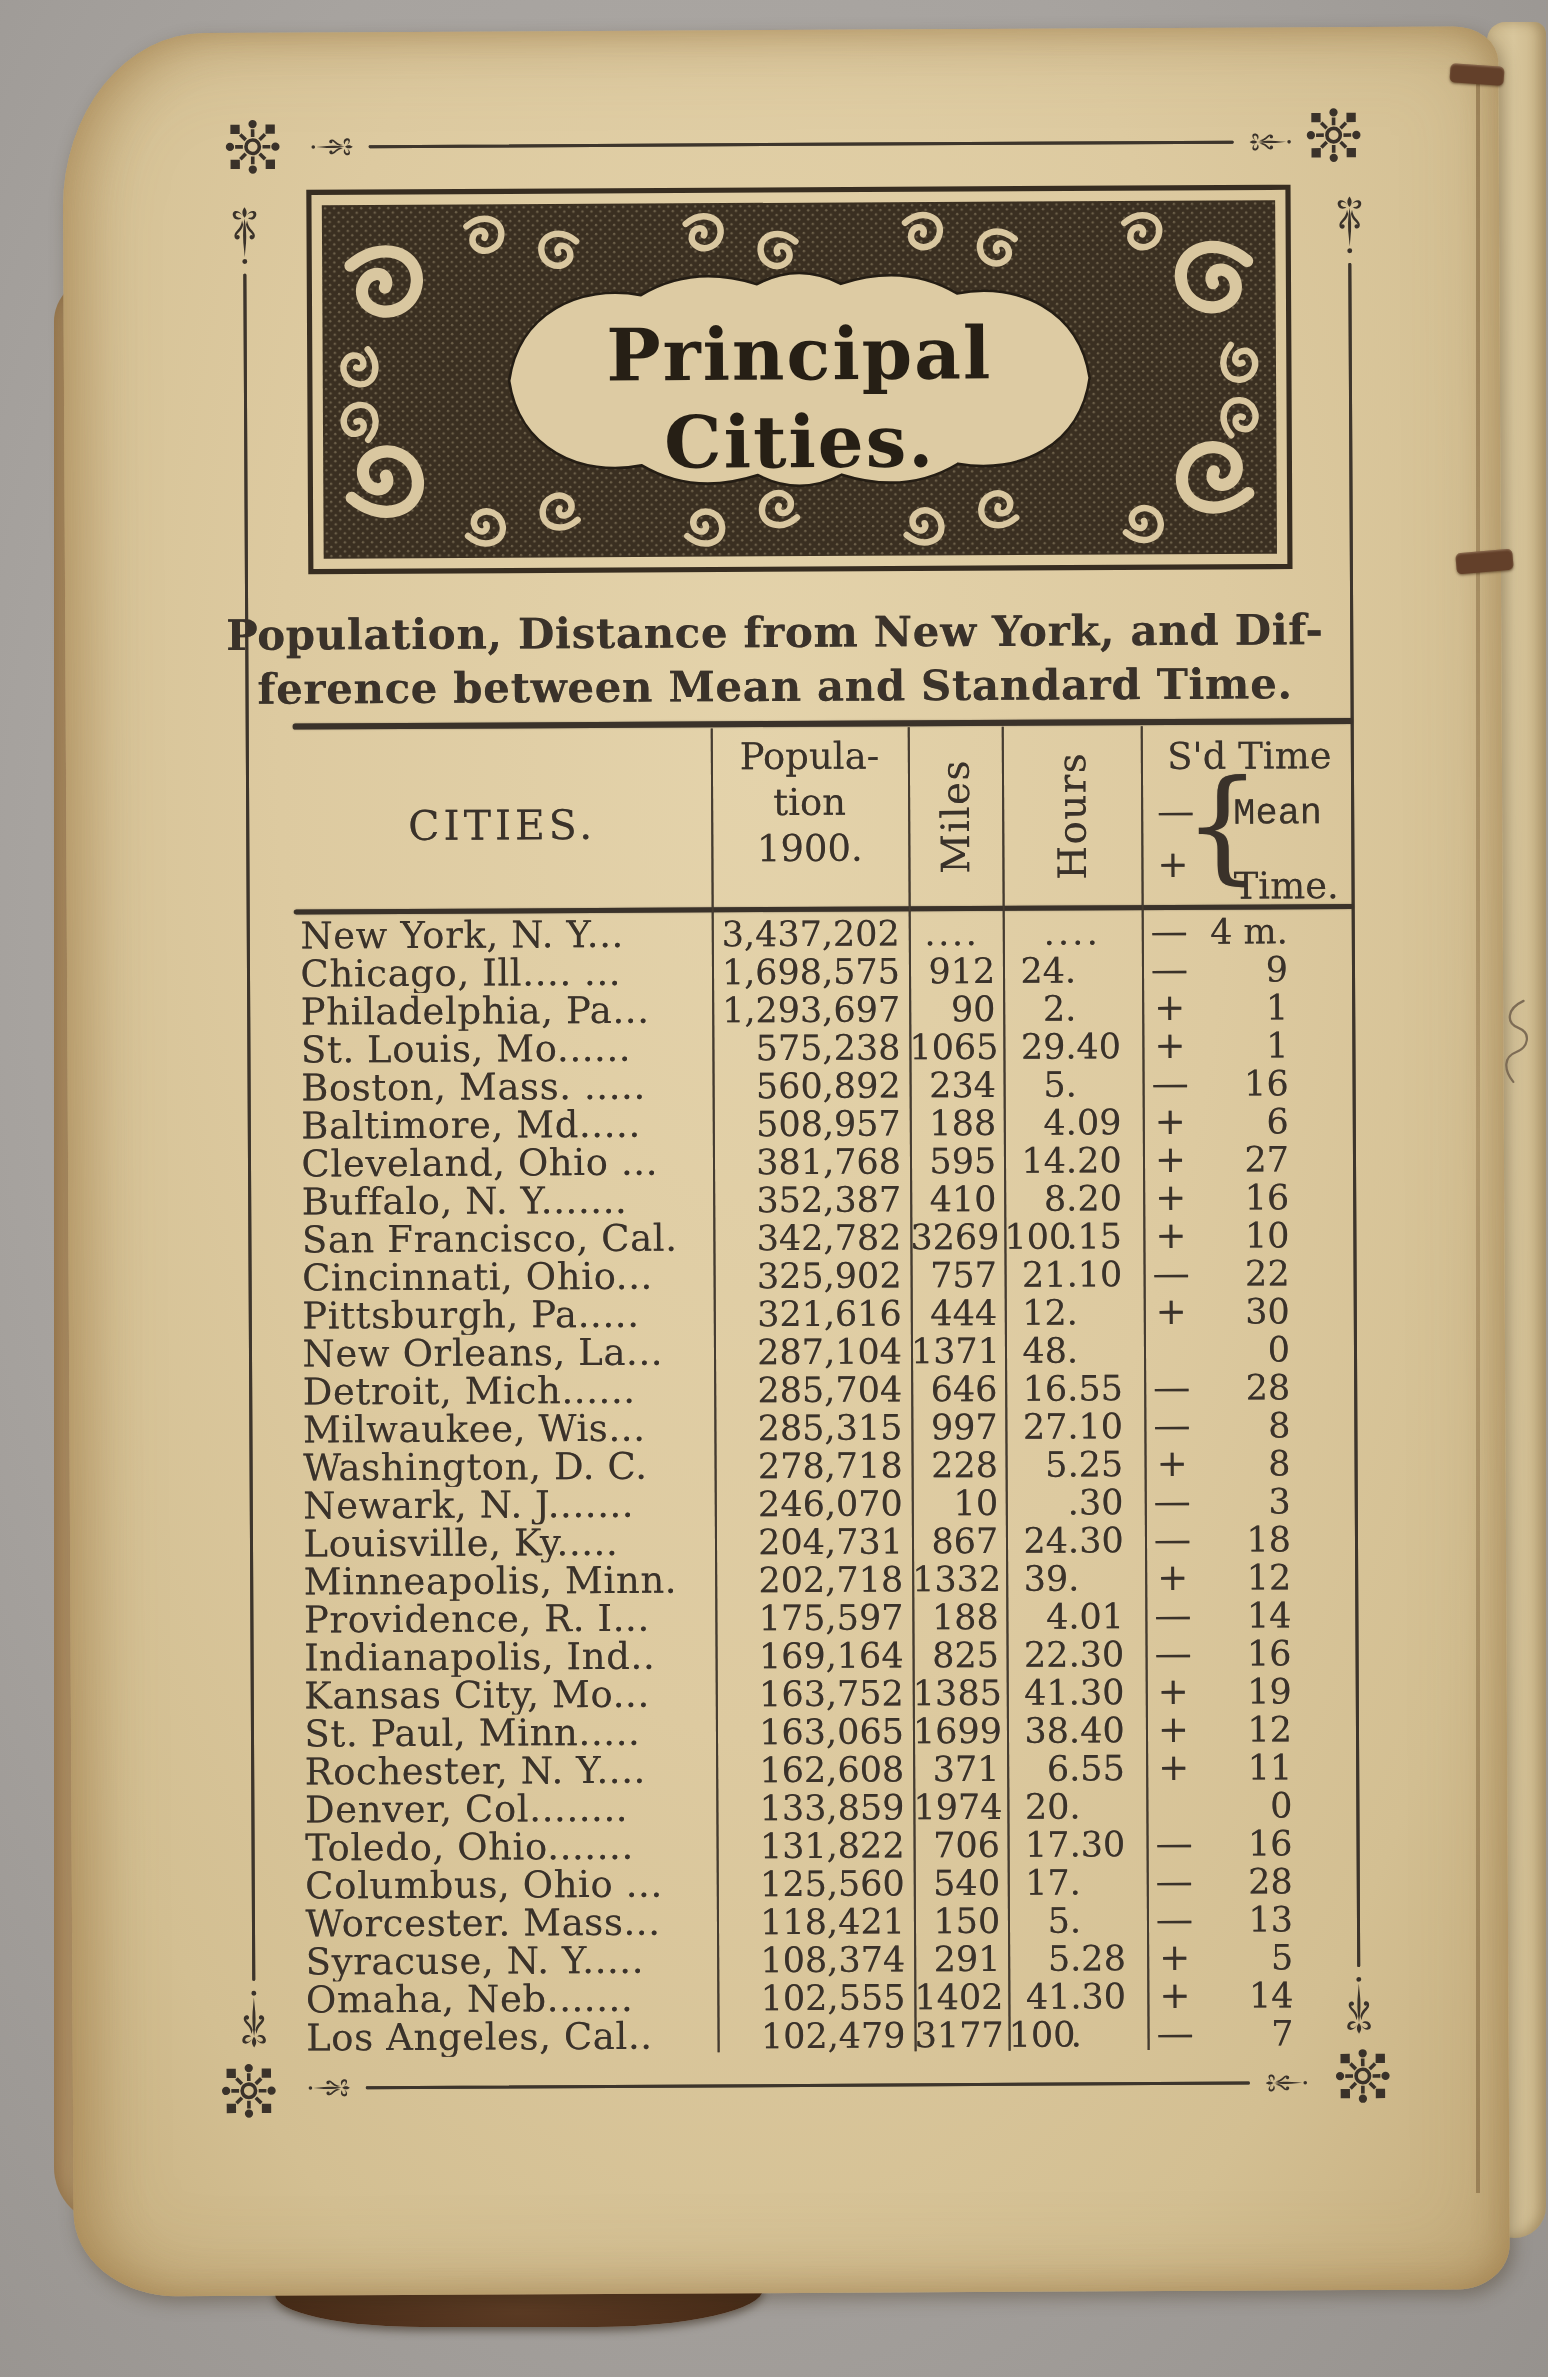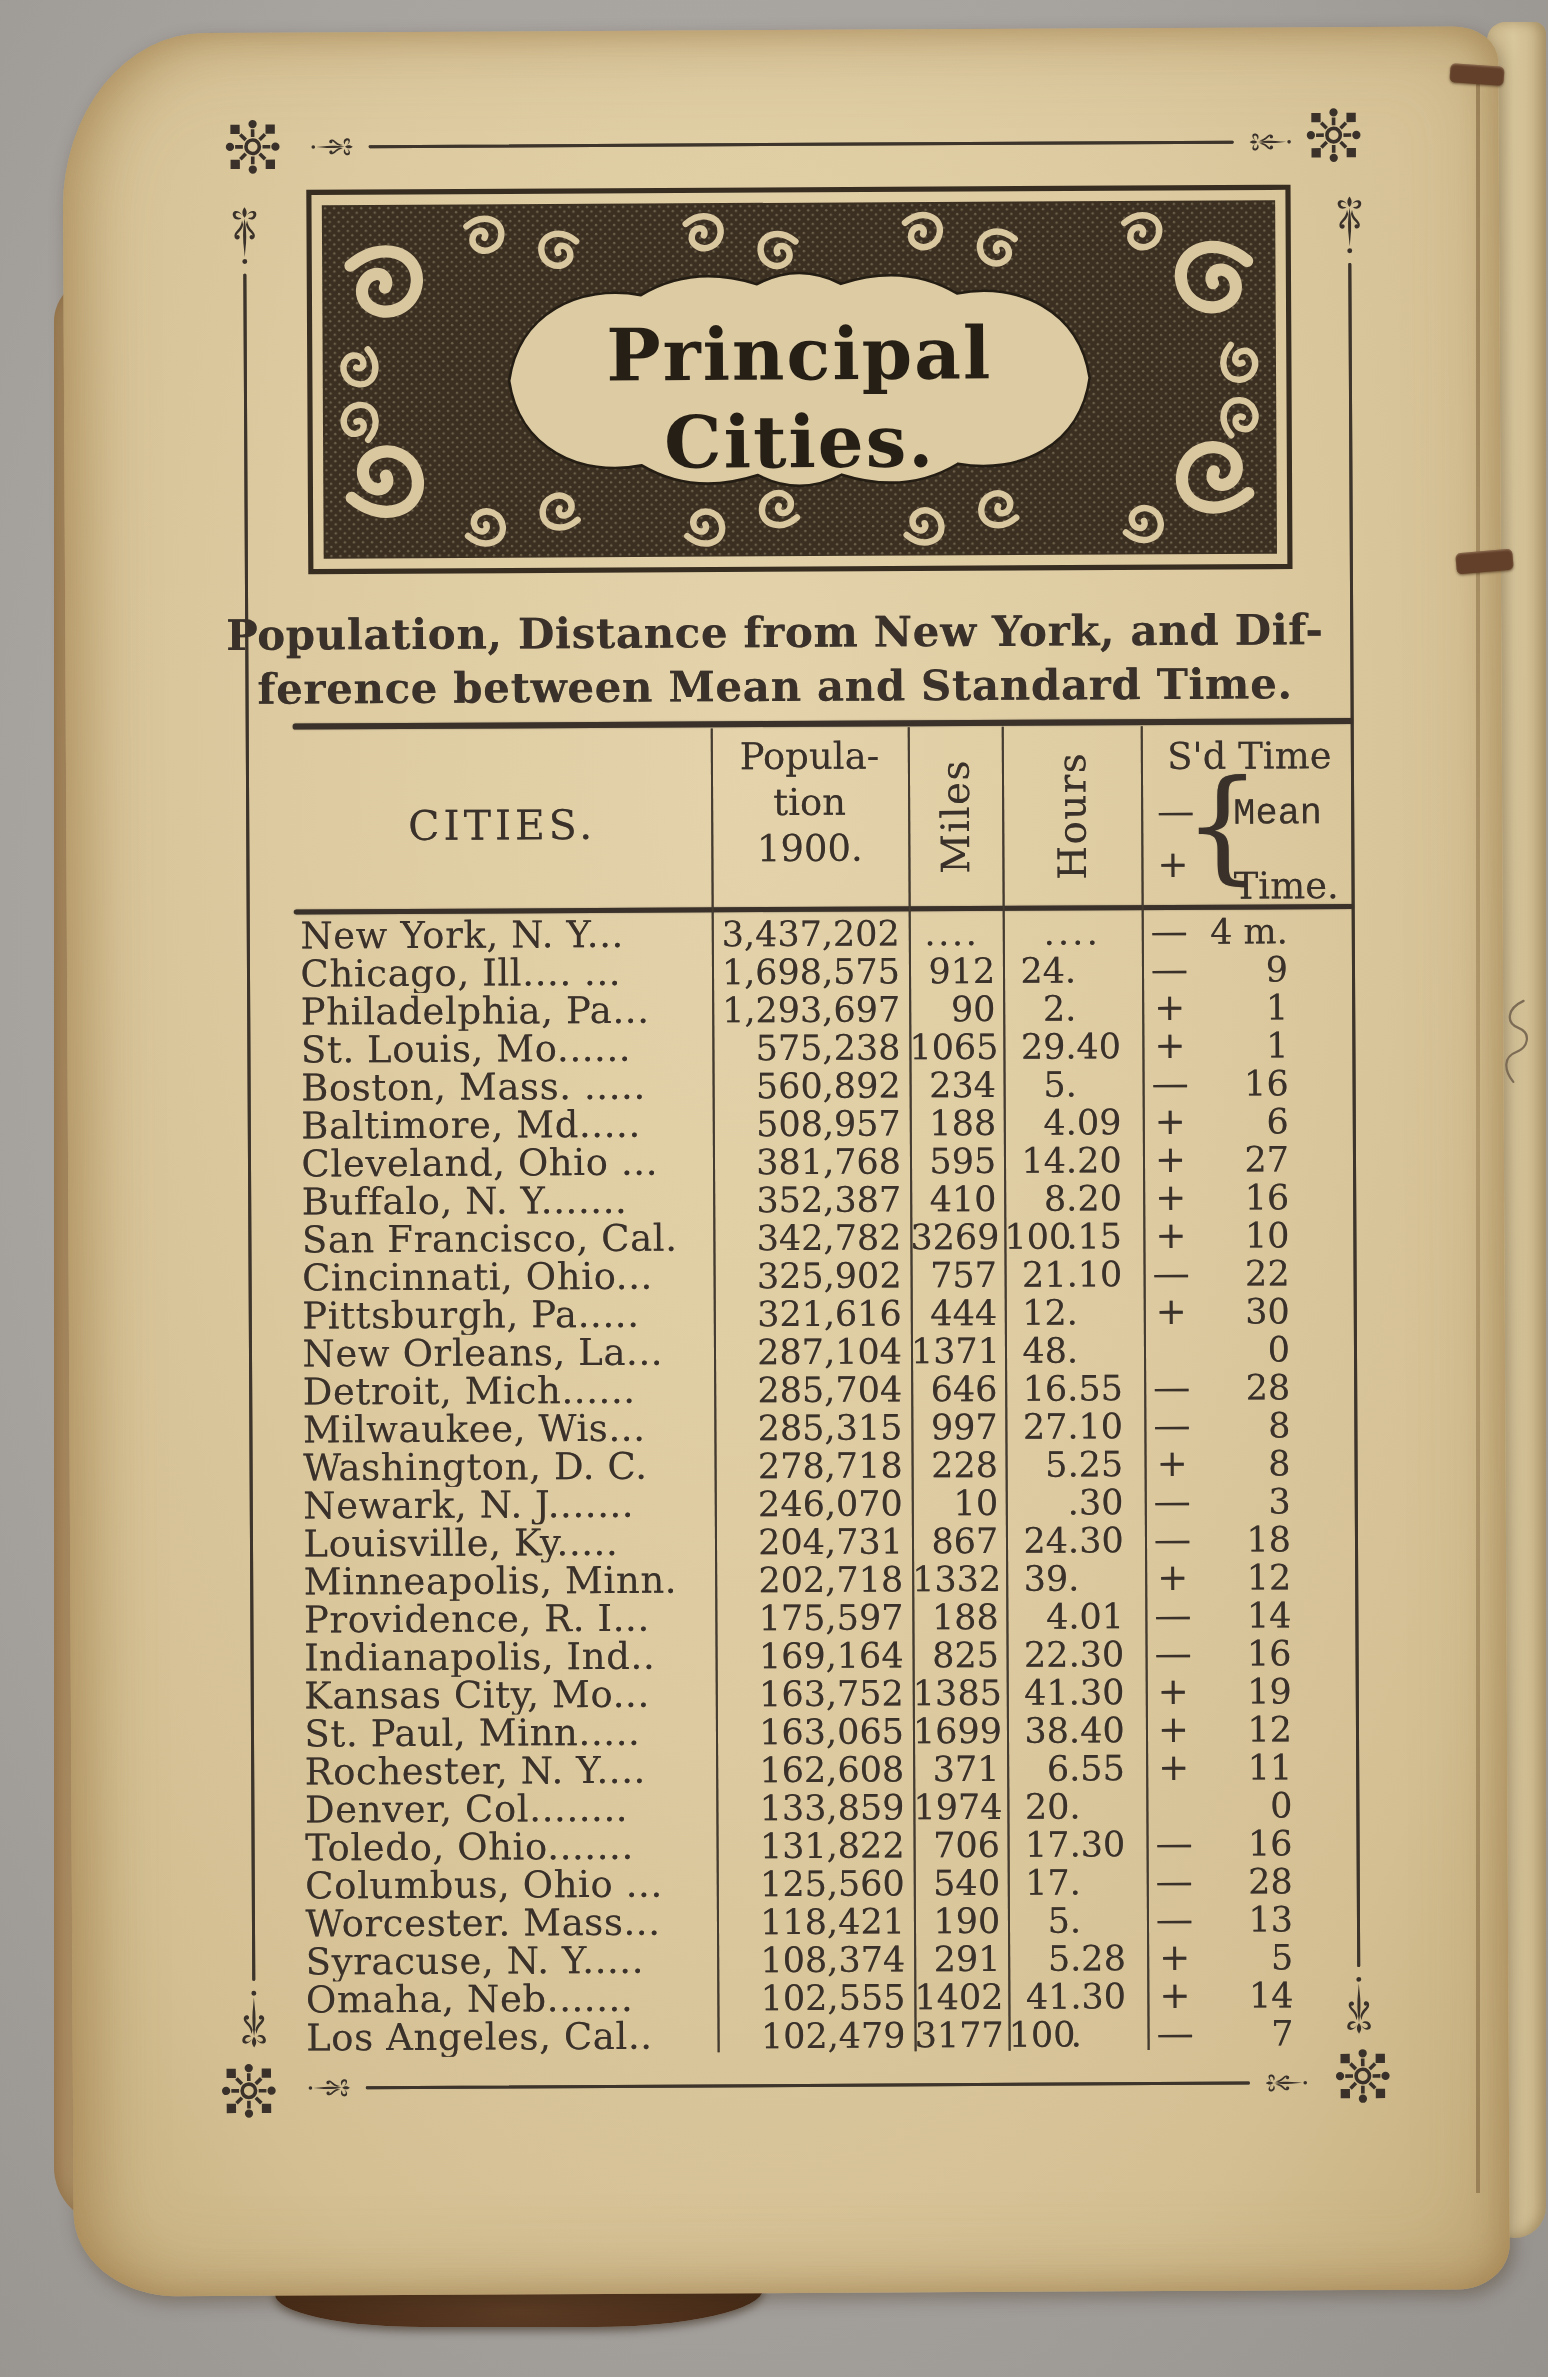--- a/index.html
+++ b/index.html
@@ -502,21 +502,21 @@
             <span class="c-city">Columbus, Ohio ...</span>
             <span class="c-pop">125,560</span>
             <span class="c-miles">540</span>
             <span class="c-hours"><span class="h-int">17</span><span class="h-frac">.</span></span>
             <span class="c-sign">—</span>
             <span class="c-diff">28</span>
           </div>
           <div class="row">
             <span class="c-city">Worcester. Mass...</span>
             <span class="c-pop">118,421</span>
-            <span class="c-miles">190</span>
+            <span class="c-miles">150</span>
             <span class="c-hours"><span class="h-int">5</span><span class="h-frac">.</span></span>
             <span class="c-sign">—</span>
             <span class="c-diff">13</span>
           </div>
           <div class="row">
             <span class="c-city">Syracuse, N. Y.....</span>
             <span class="c-pop">108,374</span>
             <span class="c-miles">291</span>
             <span class="c-hours"><span class="h-int">5</span><span class="h-frac">.28</span></span>
             <span class="c-sign">+</span>

